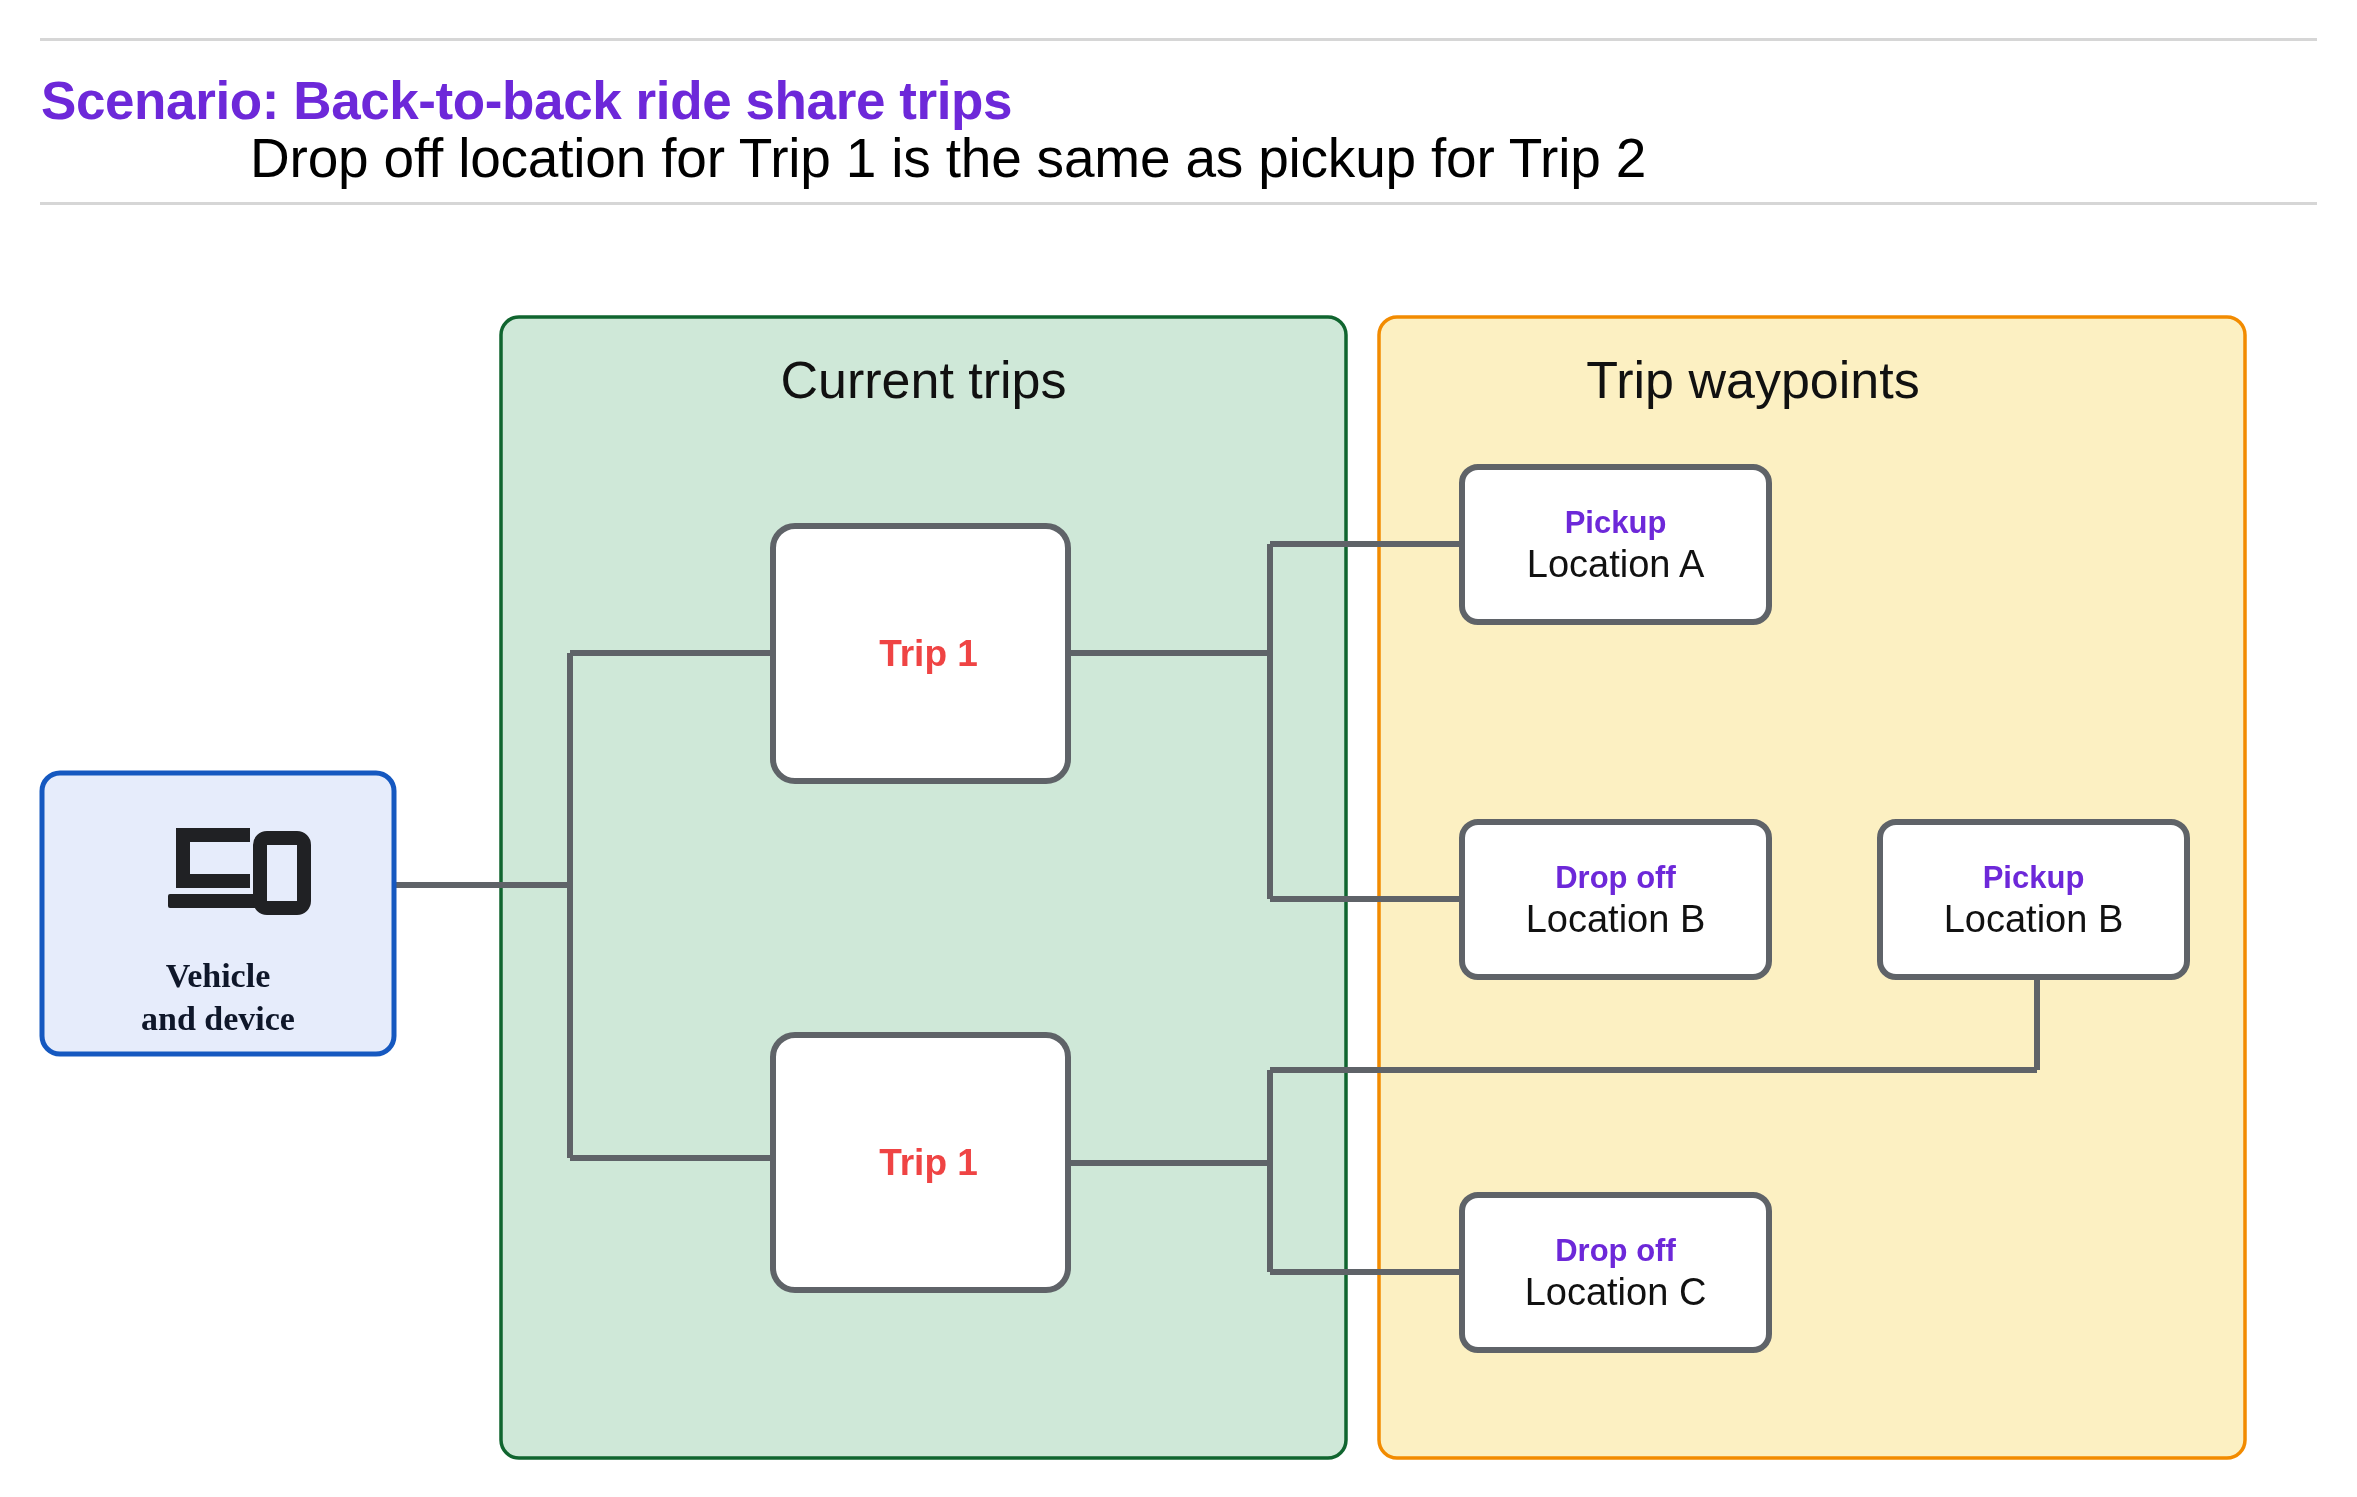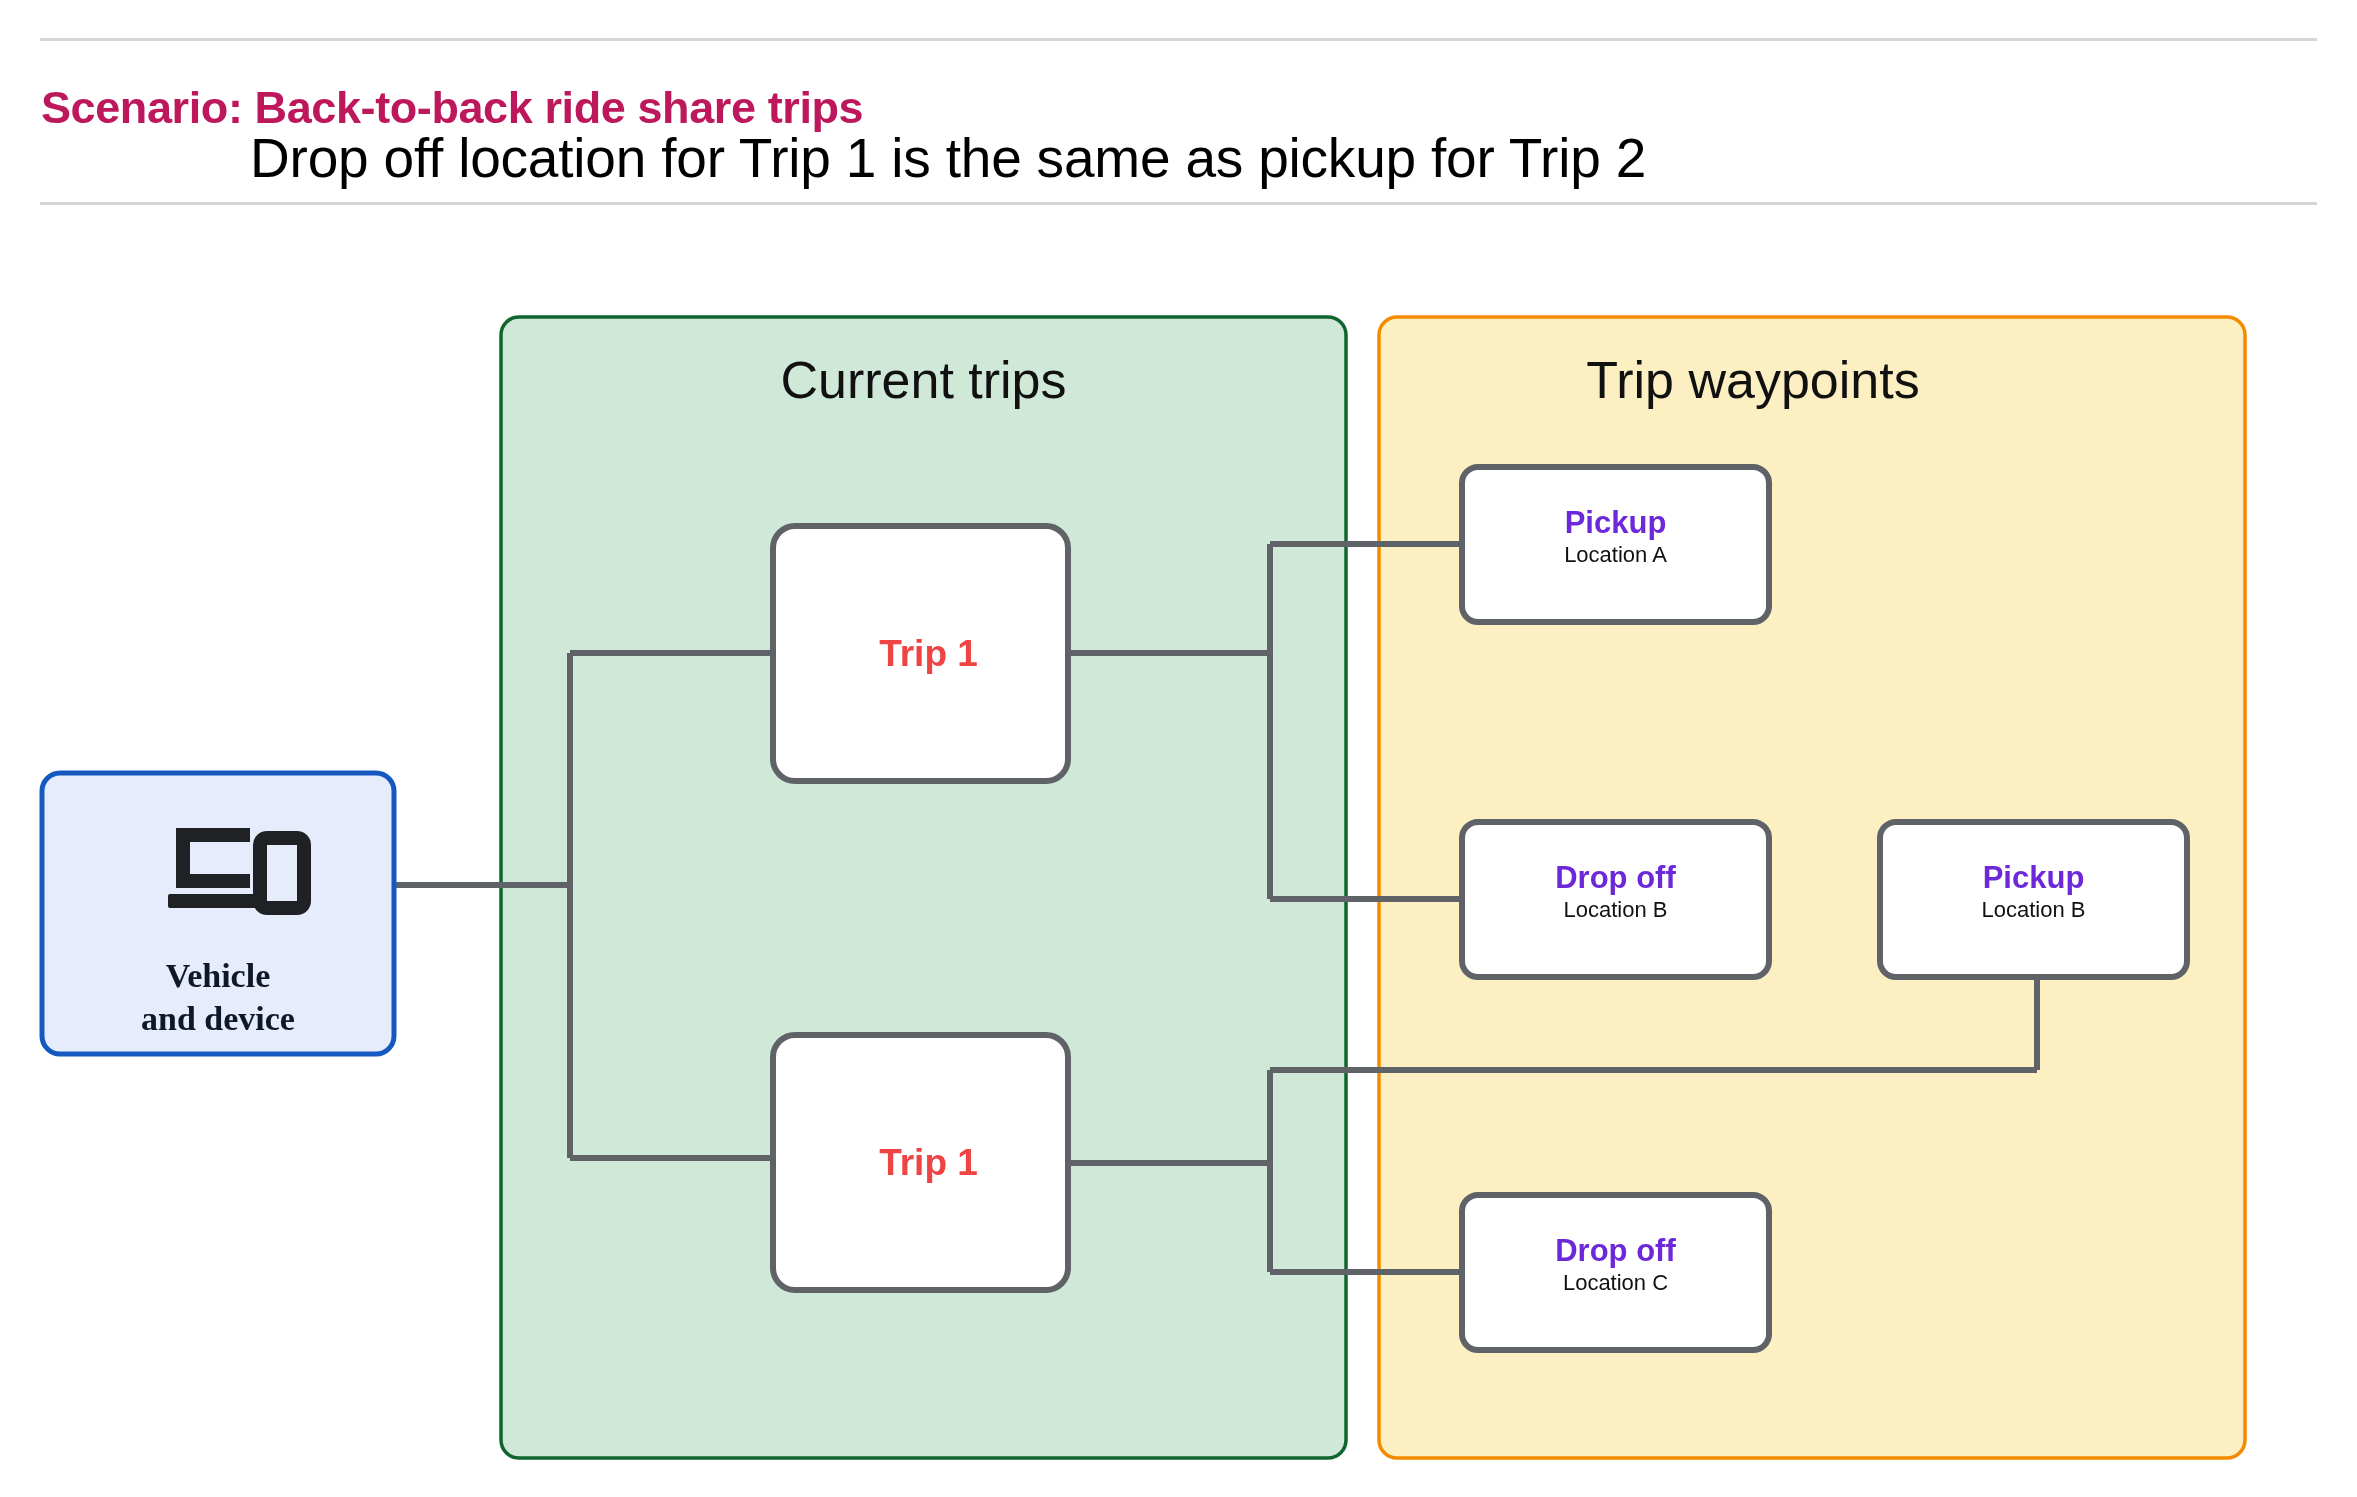--- a/index.html
+++ b/index.html
@@ -30,25 +30,25 @@
     width: 2277px;
     height: 3px;
     background: #d6d6d6;
   }
   #rule-top { top: 38px; }
   #rule-bottom { top: 202px; }
 
   #scenario-title {
     position: absolute;
     left: 41px;
-    top: 82px;
-    font-size: 45px;
+    top: 70px;
+    font-size: 53px;
     font-weight: 700;
     letter-spacing: -0.4px;
-    color: #be185d;
+    color: #6d28d9;
     white-space: nowrap;
   }
   #scenario-subtitle {
     position: absolute;
     left: 250px;
     top: 126px;
     font-size: 55px;
     font-weight: 400;
     letter-spacing: -0.2px;
     color: #000000;
@@ -72,21 +72,21 @@
     pointer-events: none;
     line-height: 1.18;
   }
   .lbl-title {
     font-size: 31px;
     font-weight: 700;
     color: #6d28d9;
     display: block;
   }
   .lbl-sub {
-    font-size: 22px;
+    font-size: 38px;
     font-weight: 400;
     color: #111111;
     display: block;
   }
   .trip-label {
     font-size: 37px;
     font-weight: 700;
     color: #ef4444;
     margin-left: 16px;
   }

